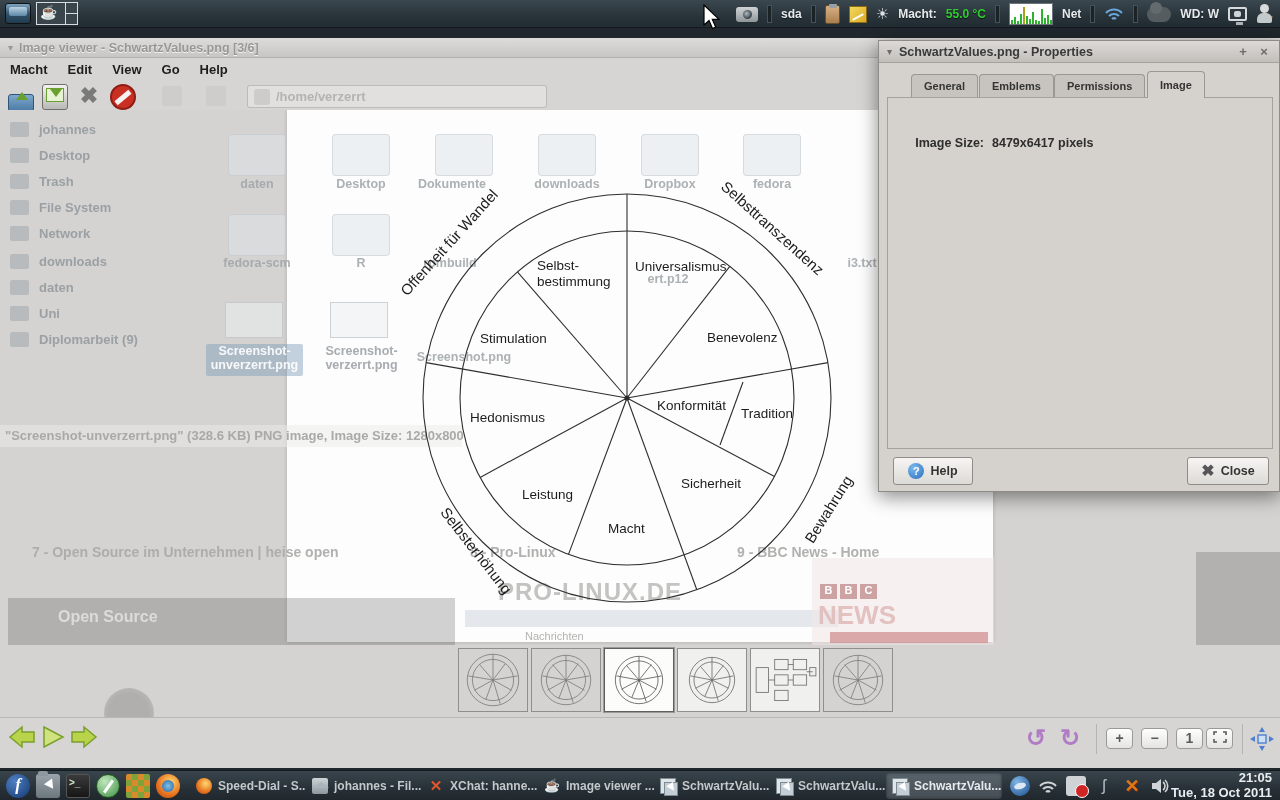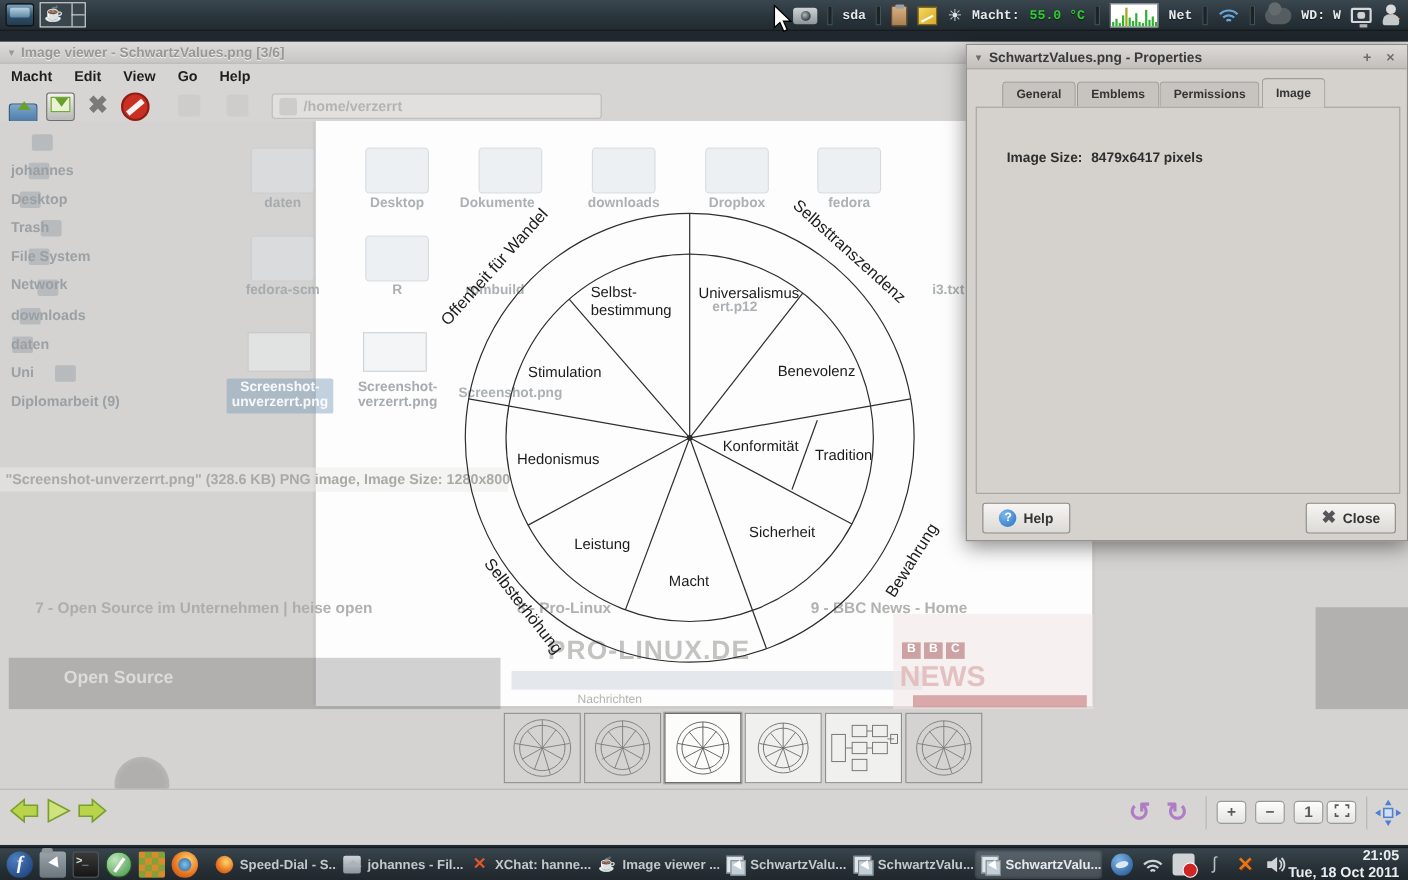--- a/index.html
+++ b/index.html
@@ -15,21 +15,21 @@
   .pvcenter { display:flex; align-items:center; height:28px; }
   #desk-icon { left:5px; top:3px; width:26px; height:21px; border-radius:3px;
     background:linear-gradient(#7da4c0,#2e4f68 55%,#223c50); border:1px solid #111; }
   #desk-icon::after{content:"";position:absolute;left:3px;top:3px;right:3px;height:9px;
     background:linear-gradient(#b9d2e2,#5d87a5);border-radius:2px;}
   #pager { left:36px; top:2px; width:42px; height:23px; border:1px solid #d9dcde; background:#39444b; }
   #pager .cup { position:absolute; left:3px; top:1px; font-size:14px; color:#e8e2d8; }
   #pager .vline { position:absolute; left:28px; top:0; width:1px; height:100%; background:#d9dcde; }
   #pager .hline { position:absolute; left:28px; top:10px; right:0; height:1px; background:#d9dcde; }
   #tray { right:6px; top:0; height:28px; display:flex; align-items:center; gap:9px; }
-  .tray-txt { text-shadow:0 1px 1px rgba(0,0,0,.6);font-family:Liberation Mono, monospace; }
+  .tray-txt { text-shadow:0 1px 1px rgba(0,0,0,.6); }
   .temp-val { font-weight:bold; }
   .slimbox { width:5px; height:18px; background:#1b2327; border:1px solid #45525a; }
   .cam { width:22px; height:15px; background:linear-gradient(#cfd3d5,#8f969a); border-radius:3px; position:relative; }
   .cam::after { content:""; position:absolute; left:7px; top:3px; width:9px; height:9px; border-radius:50%;
     background:radial-gradient(circle at 40% 40%, #aebbc2, #3c474d 65%); }
   .clip { width:15px; height:19px; background:linear-gradient(#d8b184,#a97f4e); border:1px solid #6b4e2c; border-radius:2px; position:relative;}
   .clip::after{content:"";position:absolute;left:3px;top:-2px;width:8px;height:4px;background:#9aa0a4;border-radius:1px;}
   .note { width:18px; height:17px; background:linear-gradient(135deg,#f3d95c,#d9a928); border:1px solid #8a6a14; position:relative;}
   .note::after{content:"";position:absolute;left:2px;top:9px;width:12px;height:2px;background:#fff;transform:rotate(-28deg);}
   .sun { font-size:15px; color:#dfe3e5; font-weight:normal; }
@@ -68,21 +68,21 @@
   #path-ghost { left:247px; top:4px; width:300px; height:23px; border:1px solid rgba(150,150,148,.5);
     border-radius:3px; background:rgba(245,245,243,.35); display:flex; align-items:center; gap:6px; padding:0 6px;
     font-size:13px; font-weight:bold; color:#b3b3b1; }
   .ghost-sq { width:20px; height:20px; background:rgba(160,160,158,.3); border-radius:3px; }
 
   
   #v-content { left:0; top:72px; width:1280px; height:535px; background:#d4d3d1; overflow:hidden; }
   #img-canvas { left:287px; top:0; width:706px; height:532px; background:#fdfdfd; box-shadow:0 0 4px rgba(0,0,0,.18); }
 
   
-  .bg-side-item { display:flex; align-items:center; gap:10px; position:absolute; left:10px;flex-direction:column; }
+  .bg-side-item { display:flex; align-items:center; gap:10px; position:absolute; left:10px; }
   .bg-side-item .fico { width:19px; height:15px; background:rgba(150,158,164,.45); border-radius:2px; }
   .bg-side-item span { font-size:13px; font-weight:bold; color:rgba(140,147,152,.8); }
   .bg-folder { position:absolute; width:58px; height:42px; border-radius:4px;
     background:rgba(222,228,234,.5); border:1px solid rgba(180,188,194,.4); }
   .bg-flabel { position:absolute; transform:translateX(-50%); font-size:12.5px; font-weight:bold;
     color:rgba(158,163,167,.85); white-space:nowrap; }
   .bg-status { position:absolute; left:0; top:315px; width:462px; height:22px; background:rgba(236,236,234,.5); }
   .bg-status span { position:absolute; left:5px; top:3px; font-size:13px; font-weight:bold; color:rgba(165,165,163,.95); white-space:nowrap;}
   .bg-wtitle { position:absolute; font-size:14px; font-weight:bold; color:rgba(168,168,166,.9); white-space:nowrap; }
   .bg-sel { position:absolute; background:rgba(125,155,185,.45); border-radius:2px; }

